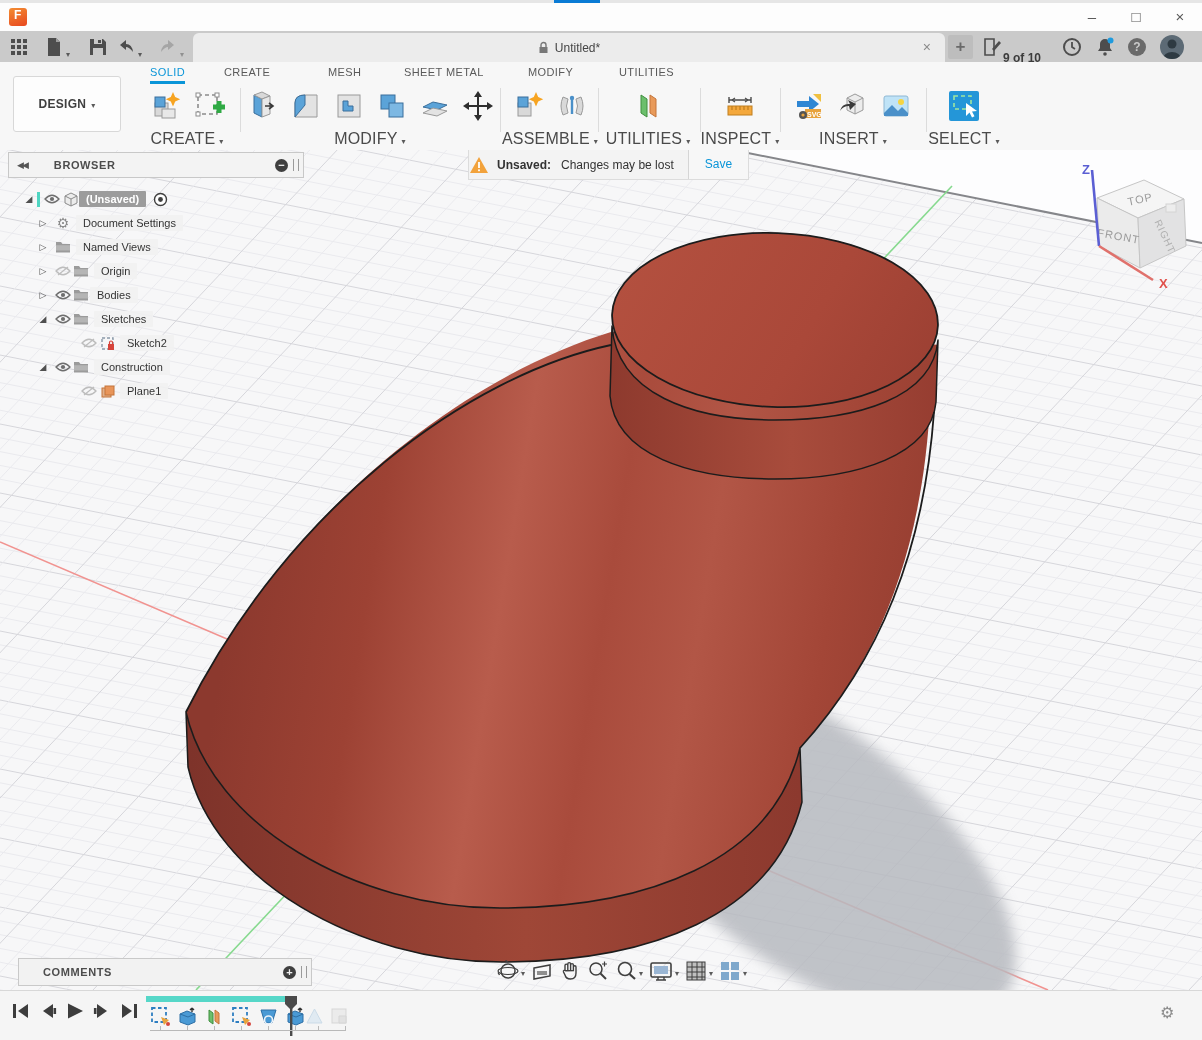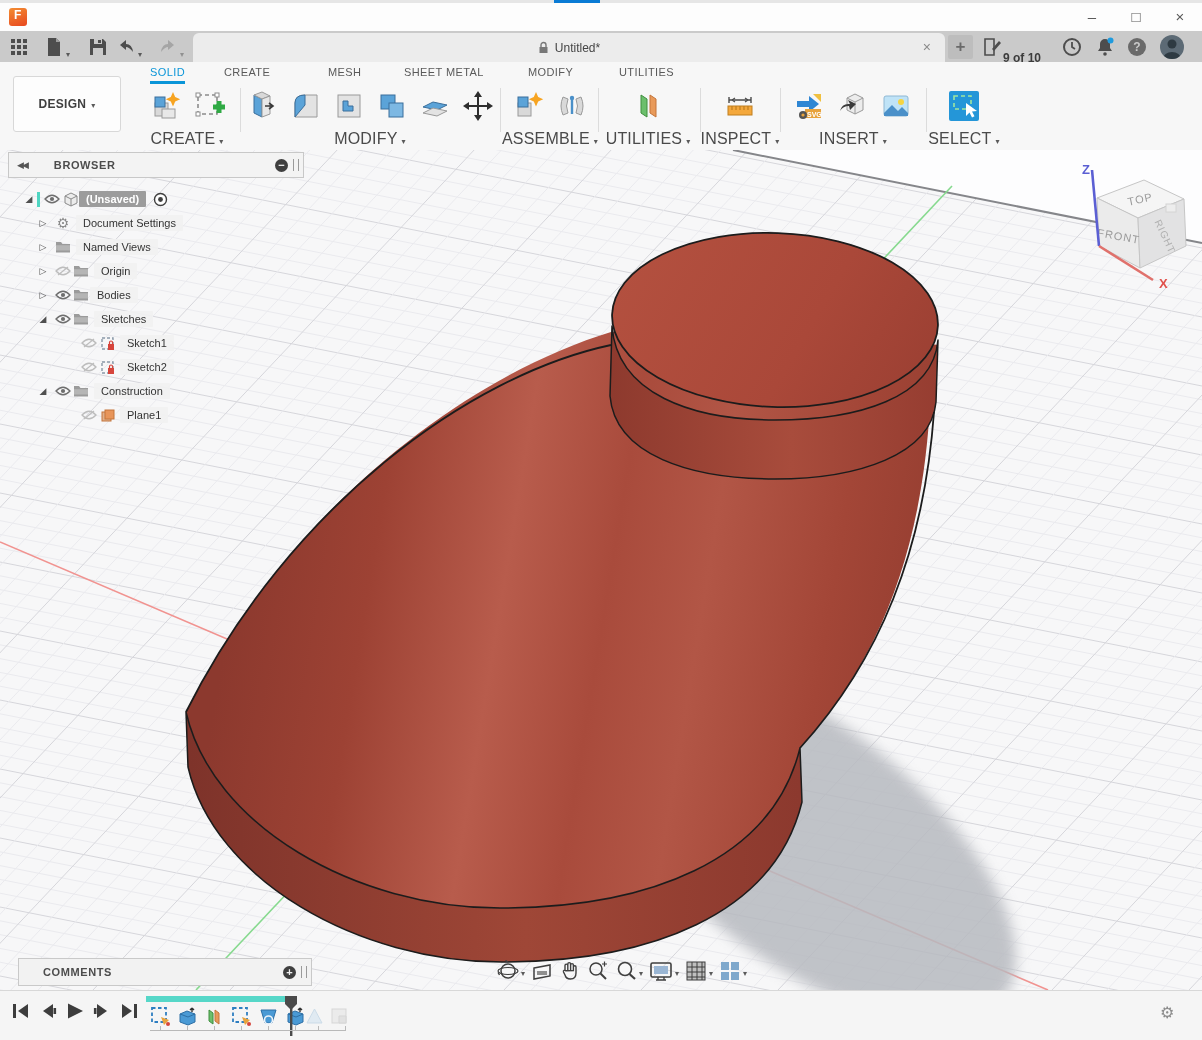--- a/index.html
+++ b/index.html
@@ -566,20 +566,30 @@
 
       <path d="M612,176 L610,246 C615,305 690,329 775,329 C858,329 931,305 936,252 L938,190 C933,248 858,270 775,270 C692,270 617,244 612,176 Z" fill="url(#gBand)" stroke="#1c1c1c" stroke-width="1.5" stroke-linejoin="round"></path>
 
       <ellipse cx="775" cy="170" rx="163" ry="87" transform="rotate(2 775 170)" fill="url(#gTop)" stroke="#1c1c1c" stroke-width="1.8"></ellipse>
 
       <path d="M186,562 C290,355 470,225 611,195" fill="none" stroke="#1c1c1c" stroke-width="1.8"></path>
       <path d="M934,262 C924,400 880,510 800,598" fill="none" stroke="#1c1c1c" stroke-width="1.8"></path>
     </g>
   </svg>
 
+  <div id="warnbar">
+    <svg width="20" height="18" viewBox="0 0 20 18">
+        <path d="M10 1 L19 17 H1 Z" fill="#f2a23b"></path>
+        <rect x="9.1" y="6" width="1.8" height="6" fill="#fff"></rect>
+        <rect x="9.1" y="13.4" width="1.8" height="1.8" fill="#fff"></rect>
+      </svg>
+    <span class="stat">Unsaved:</span>
+    <span class="msg">Changes may be lost</span>
+    <span class="savebtn">Save</span>
+  </div>
 
   <div id="browser">
     <div id="bheader">
       <span class="chev">◀◀</span>
       <span class="title">BROWSER</span>
       <span class="circlebtn">−</span>
       <span class="grip"></span>
     </div>
     <div class="trow" style="margin-top:9px">
       <span class="ind" style="width:16px"></span>
@@ -667,37 +677,20 @@
             <circle cx="8" cy="5" r="2.1" fill="#6e6e6e"></circle>
           </svg>
         </span>
       <span class="ticon">
           <svg width="16" height="12" viewBox="0 0 16 12">
             <path d="M1 1 h5 l1.5 2 H15 v8.5 H1z" fill="#9b9b9b"></path>
             <rect x="1" y="4.2" width="14" height="5.3" fill="#b5b5b5"></rect>
           </svg>
         </span>
       <span class="tlabel" style="margin-left:4px">Sketches</span>
-    </div>
-    <div class="trow">
-      <span class="ind" style="width:72px"></span>
-      <span class="ticon">
-          <svg width="16" height="10" viewBox="0 0 16 10">
-            <path d="M1 5 Q8 -2.5 15 5 Q8 12.5 1 5Z" fill="none" stroke="#bdbdbd" stroke-width="1.3"></path>
-            <path d="M3 9 L13 1" stroke="#bdbdbd" stroke-width="1.3"></path>
-          </svg>
-        </span>
-      <span class="ticon">
-          <svg width="15" height="15" viewBox="0 0 15 15">
-            <rect x="2" y="2" width="11" height="11" fill="none" stroke="#8a99a8" stroke-width="1.4" stroke-dasharray="3 2"></rect>
-            <rect x="8" y="8" width="6" height="6" fill="#d6453c"></rect>
-            <path d="M9.5 8 v-1.5 a1.5 1.5 0 0 1 3 0 V8" stroke="#d6453c" fill="none" stroke-width="1.2"></path>
-          </svg>
-        </span>
-      <span class="tlabel" style="margin-left:4px">Sketch1</span>
     </div>
     <div class="trow">
       <span class="ind" style="width:72px"></span>
       <span class="ticon">
           <svg width="16" height="10" viewBox="0 0 16 10">
             <path d="M1 5 Q8 -2.5 15 5 Q8 12.5 1 5Z" fill="none" stroke="#bdbdbd" stroke-width="1.3"></path>
             <path d="M3 9 L13 1" stroke="#bdbdbd" stroke-width="1.3"></path>
           </svg>
         </span>
       <span class="ticon">

